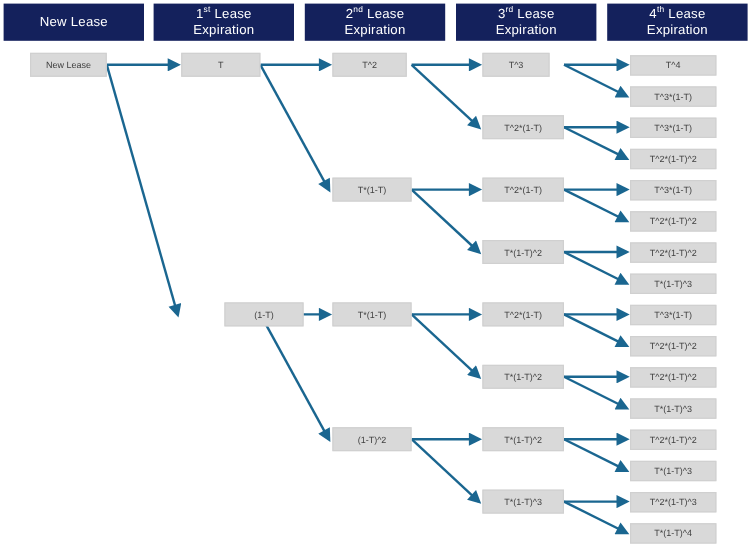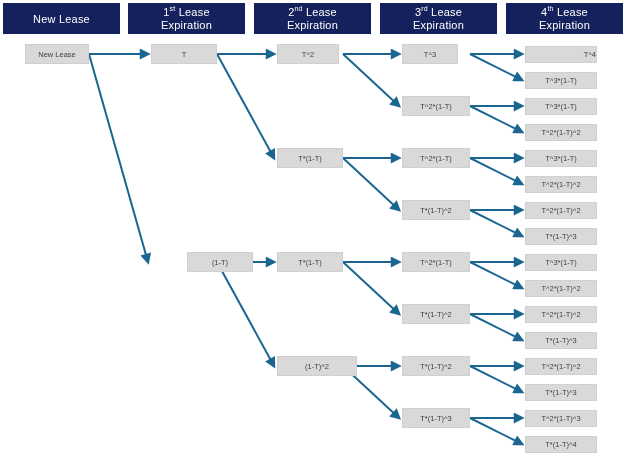--- a/index.html
+++ b/index.html
@@ -147,21 +147,21 @@
       </div>
       <div class="node" style="left: 277px; top: 44px; width: 62px; height: 20px;">
         <span>T^2</span>
       </div>
       <div class="node" style="left: 277px; top: 148px; width: 66px; height: 20px;">
         <span>T*(1-T)</span>
       </div>
       <div class="node" style="left: 277px; top: 252px; width: 66px; height: 20px;">
         <span>T*(1-T)</span>
       </div>
-      <div class="node" style="left: 277px; top: 356px; width: 80px; height: 20px;">
+      <div class="node" style="left: 277px; top: 356px; width: 66px; height: 20px;">
         <span>(1-T)^2</span>
       </div>
       <div class="node" style="left: 402px; top: 44px; width: 56px; height: 20px;">
         <span>T^3</span>
       </div>
       <div class="node" style="left: 402px; top: 96px; width: 68px; height: 20px;">
         <span>T^2*(1-T)</span>
       </div>
       <div class="node" style="left: 402px; top: 148px; width: 68px; height: 20px;">
         <span>T^2*(1-T)</span>
@@ -174,21 +174,21 @@
       </div>
       <div class="node" style="left: 402px; top: 304px; width: 68px; height: 20px;">
         <span>T*(1-T)^2</span>
       </div>
       <div class="node" style="left: 402px; top: 356px; width: 68px; height: 20px;">
         <span>T*(1-T)^2</span>
       </div>
       <div class="node" style="left: 402px; top: 408px; width: 68px; height: 20px;">
         <span>T*(1-T)^3</span>
       </div>
-      <div class="node" style="left: 525px; top: 45.5px; width: 72px; height: 17px; justify-content: flex-end;">
+      <div class="node" style="left: 525px; top: 45.5px; width: 72px; height: 17px;">
         <span>T^4</span>
       </div>
       <div class="node" style="left: 525px; top: 71.5px; width: 72px; height: 17px;">
         <span>T^3*(1-T)</span>
       </div>
       <div class="node" style="left: 525px; top: 97.5px; width: 72px; height: 17px;">
         <span>T^3*(1-T)</span>
       </div>
       <div class="node" style="left: 525px; top: 123.5px; width: 72px; height: 17px;">
         <span>T^2*(1-T)^2</span>

